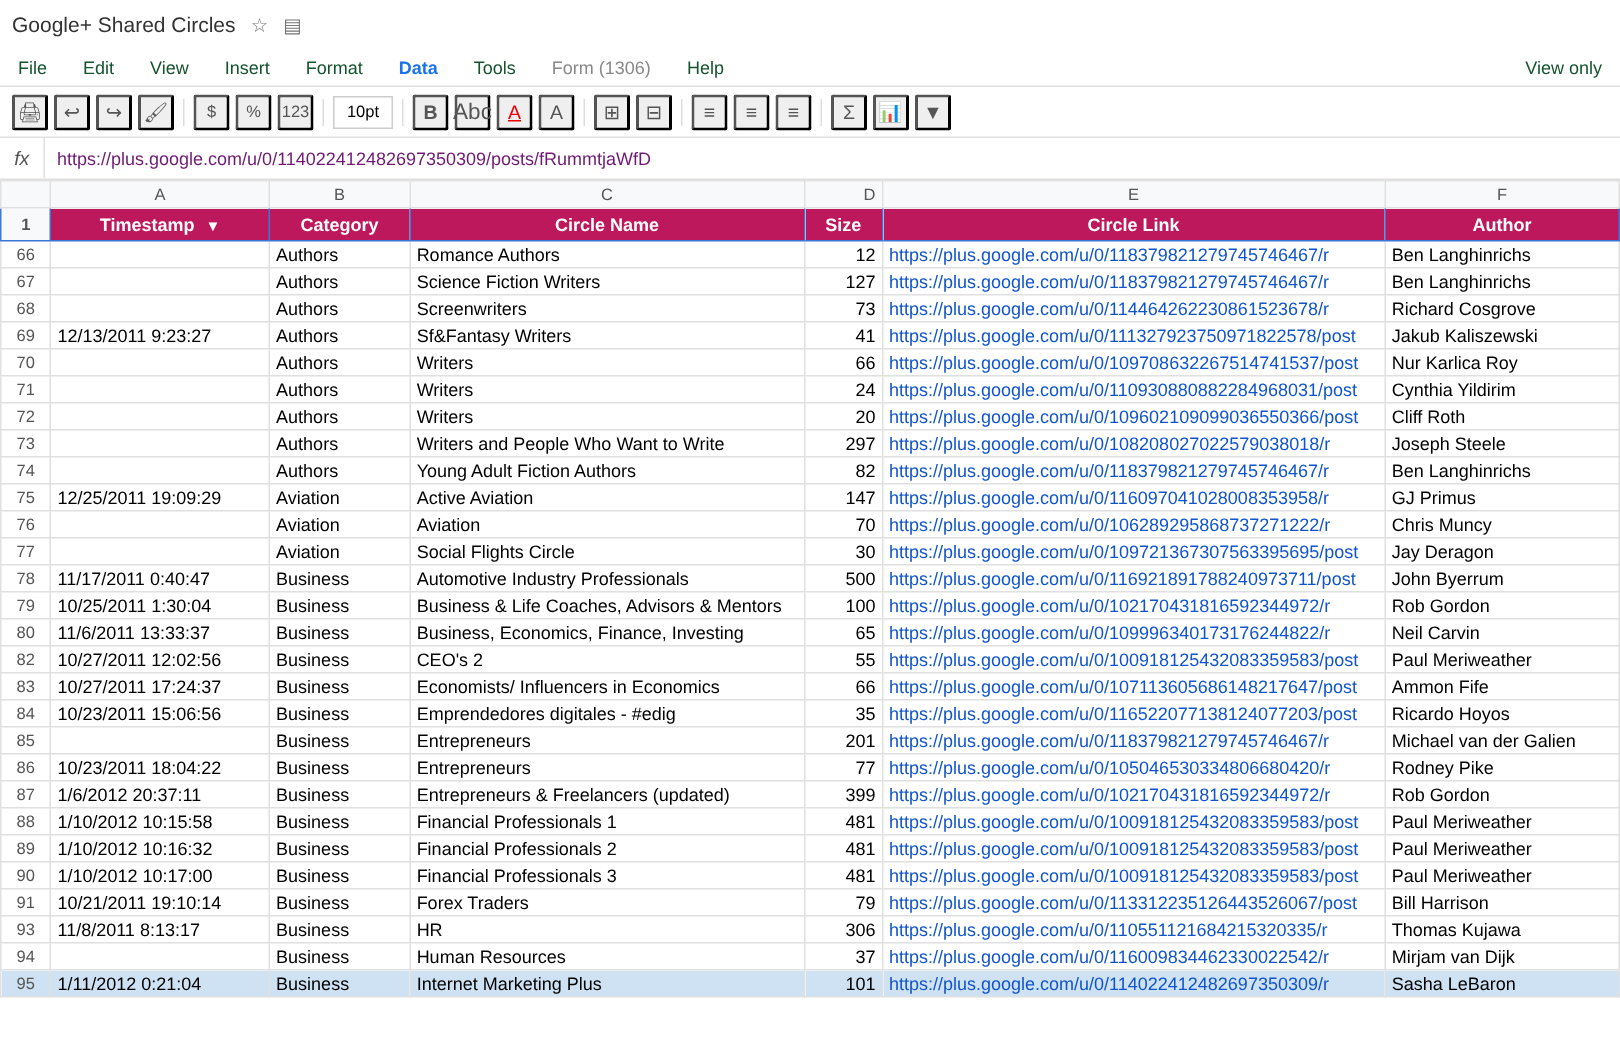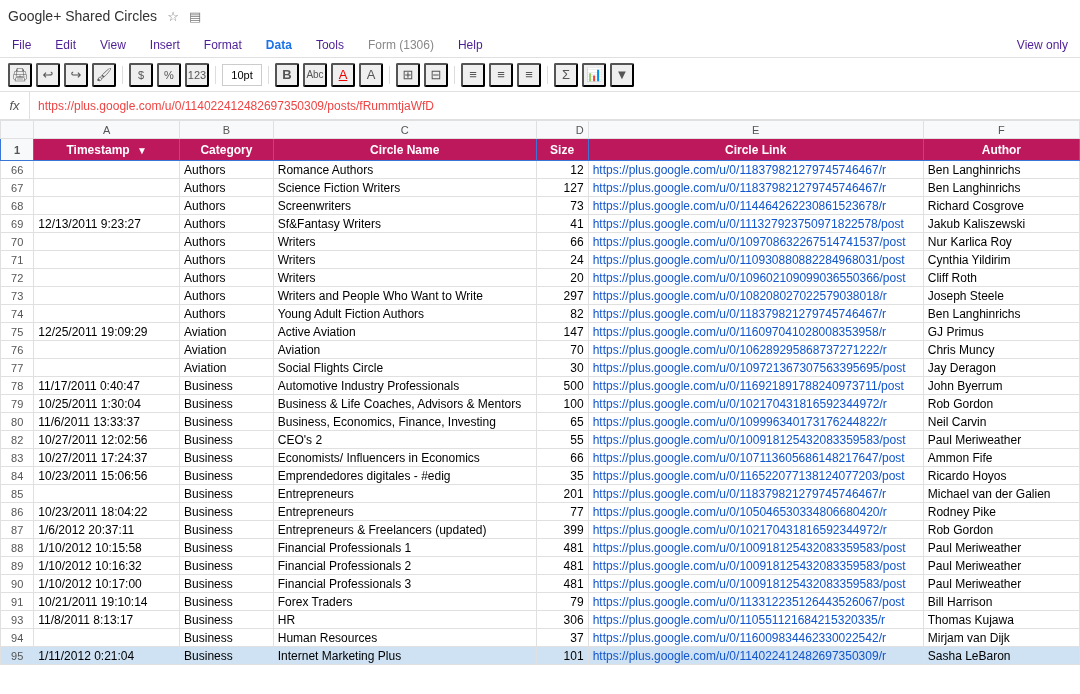--- a/index.html
+++ b/index.html
@@ -39,21 +39,21 @@
       display: flex;
       align-items: center;
       padding: 2px 8px;
       height: 26px;
       background: #fff;
       border-bottom: 1px solid #e0e0e0;
       gap: 16px;
     }
     .menu-item {
       font-size: 12px;
-      color: #4c1d95;
+      color: #14532d;
       cursor: pointer;
       padding: 2px 4px;
     }
     .menu-item.data { color: #1a73e8; }
 
     
     .toolbar {
       display: flex;
       align-items: center;
       padding: 2px 8px;
@@ -234,41 +234,41 @@
   <button class="toolbar-btn" title="Redo">↪</button>
   <button class="toolbar-btn" title="Paint format">🖌</button>
   <div class="toolbar-divider"></div>
   <button class="toolbar-btn" style="font-size:11px;">$</button>
   <button class="toolbar-btn" style="font-size:11px;">%</button>
   <button class="toolbar-btn" style="font-size:11px;">123</button>
   <div class="toolbar-divider"></div>
   <input class="toolbar-font-size" value="10pt" type="text" style="">
   <div class="toolbar-divider"></div>
   <button class="toolbar-btn" style="font-weight:bold;">B</button>
-  <button class="toolbar-btn" style="font-size:10px;">Abc</button>
+  <button class="toolbar-btn" style="font-size:15px;">Abc</button>
   <button class="toolbar-btn" style="text-decoration:underline;color:#e00;">A</button>
   <button class="toolbar-btn">A</button>
   <div class="toolbar-divider"></div>
   <button class="toolbar-btn">⊞</button>
   <button class="toolbar-btn">⊟</button>
   <div class="toolbar-divider"></div>
   <button class="toolbar-btn">≡</button>
   <button class="toolbar-btn">≡</button>
   <button class="toolbar-btn">≡</button>
   <div class="toolbar-divider"></div>
   <button class="toolbar-btn">Σ</button>
   <button class="toolbar-btn">📊</button>
   <button class="toolbar-btn">▼</button>
 </div>
 
 <div class="formula-bar">
   <div class="formula-bar-fx">
     <span>fx</span>
   </div>
-  <input class="formula-bar-input" style="color: #ef4444;" value="https://plus.google.com/u/0/114022412482697350309/posts/fRummtjaWfD">
+  <input class="formula-bar-input" style="color: #701a75;" value="https://plus.google.com/u/0/114022412482697350309/posts/fRummtjaWfD">
 </div>
 
 <div class="spreadsheet-container">
   <table>
     <thead>
 
       <tr>
         <th class="row-num col-header"></th>
         <th class="col-header col-timestamp">A</th>
         <th class="col-header col-category">B</th>

